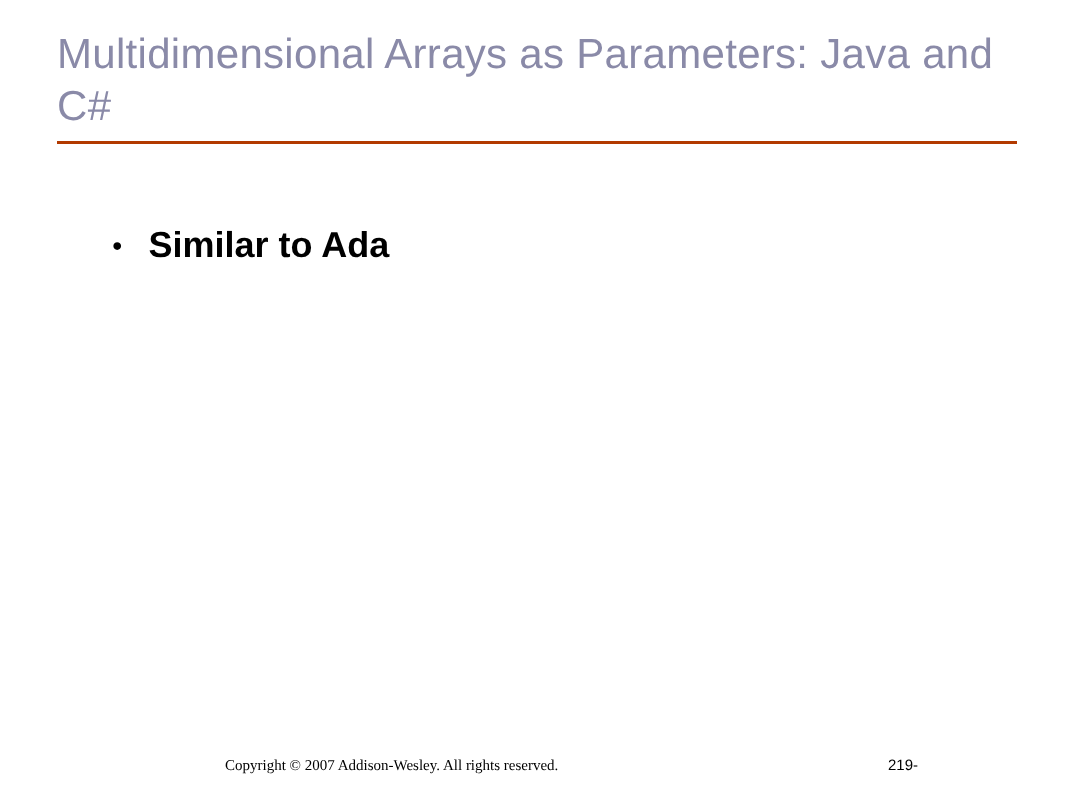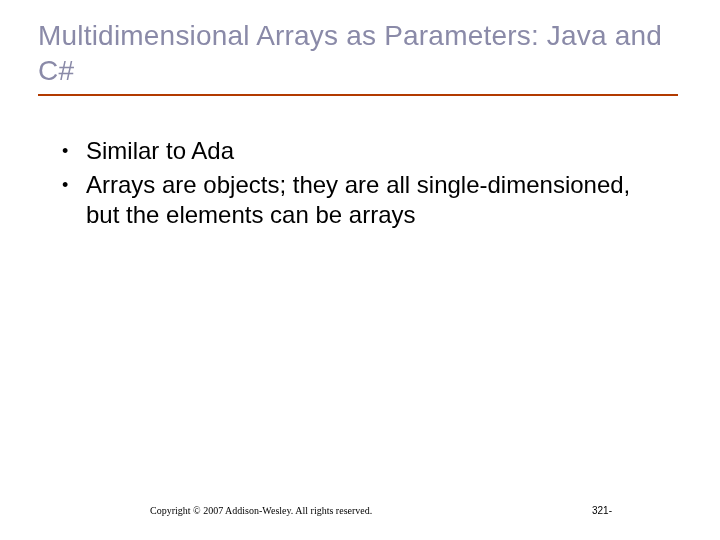--- a/index.html
+++ b/index.html
@@ -42,22 +42,23 @@
     position: absolute;
     left: 52px;
     top: 132px;
     width: 616px;
     font-size: 24px;
     line-height: 1.25;
     color: #000000;
   }
   .body ul {
     list-style: none;
-    margin: 4px;
+    margin: 17px;
     padding: 0;
+    font-weight: bold;
   }
   .body li {
     position: relative;
     padding-left: 30px;
     margin-bottom: 4px;
   }
   .body li::before {
     content: "•";
     position: absolute;
     left: 6px;
@@ -94,22 +95,19 @@
   <div class="title-block">
     <div class="title">Multidimensional Arrays as Parameters: Java and C#</div>
     <hr class="title-rule">
   </div>
 
   <div class="body">
     <ul>
       <li>
         <span>Similar to Ada</span>
       </li>
-      <li>
-        <span>Arrays are objects; they are all single-dimensioned, but the elements can be arrays</span>
-      </li>
     </ul>
   </div>
 
   <div class="footer-left">Copyright © 2007 Addison-Wesley. All rights reserved.</div>
-  <div class="footer-right">321-</div>
+  <div class="footer-right">219-</div>
 
 </div>
 
 </body></html>

